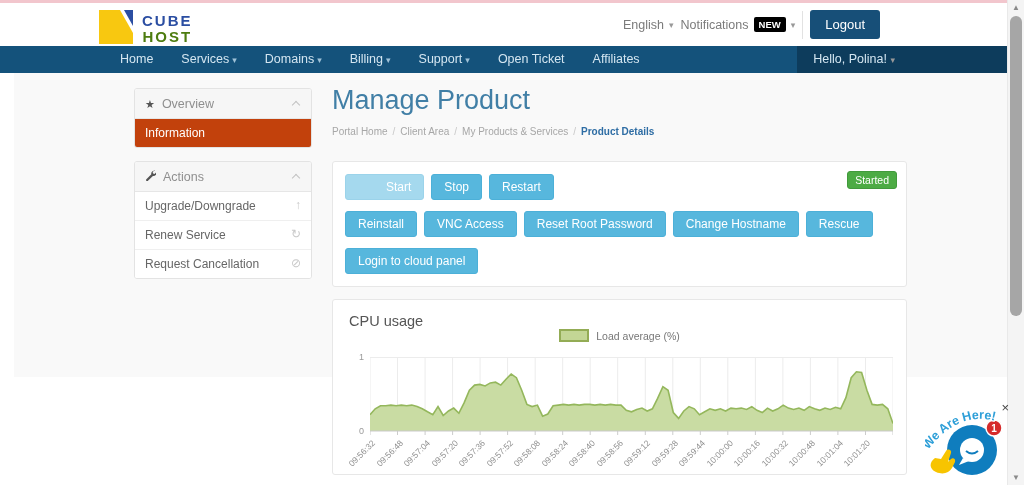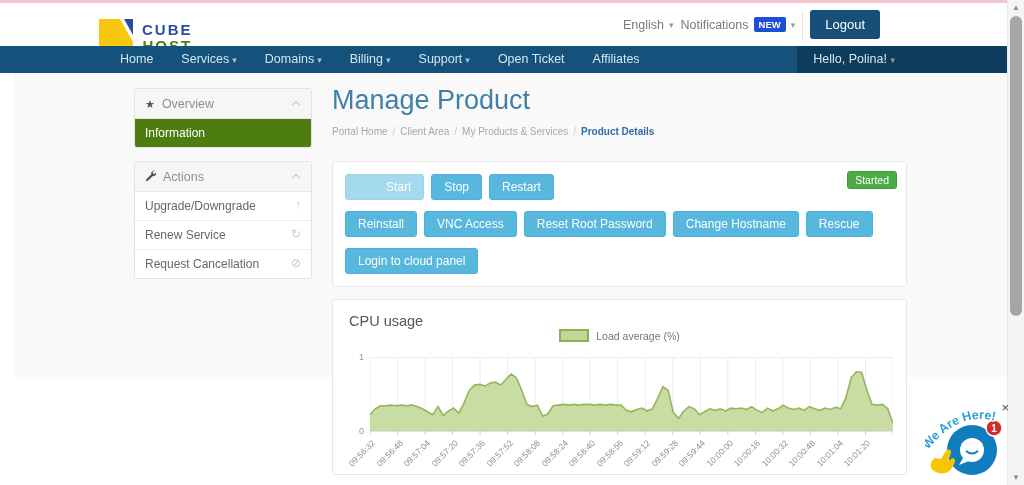--- a/index.html
+++ b/index.html
@@ -2,48 +2,48 @@
 <html><head>
 <meta charset="utf-8">
 <style>
   * { margin:0; padding:0; box-sizing:border-box; }
   html,body { width:1024px; height:485px; overflow:hidden; background:#fff;
     font-family:"Liberation Sans", sans-serif; }
   .topline { position:absolute; top:0; left:0; width:1024px; height:3px; background:#f2c6cd; }
 
   
   .header { position:absolute; top:3px; left:0; width:1007px; height:43px; background:#fff; }
-  .logo { position:absolute; left:98px; top:15px; display:flex; align-items:center; cursor:pointer; }
+  .logo { position:absolute; left:98px; top:6px; display:flex; align-items:center; cursor:pointer; }
   .logo-text { margin-left:8px; font-weight:bold; letter-spacing:2px; font-size:15px; line-height:16px; }
   .logo-line1 { color:#2b4ea2; }
   .logo-line2 { color:#4d7c0f;text-align:center; }
   .header-right { position:absolute; right:127px; top:0; height:43px; display:flex; align-items:center; gap:7px; }
   .hdr-item { color:#7b7b7b; font-size:12.5px; cursor:pointer; display:flex; align-items:center; gap:5px; }
   .caret { font-size:9px; color:#999; }
-  .new-badge { background:#1d4ed8; color:#fff; font-size:9.5px; padding:2px 5px; border-radius:2px; font-weight:bold; }
+  .new-badge { background:#000000; color:#fff; font-size:9.5px; padding:2px 5px; border-radius:2px; font-weight:bold; }
   .hdr-divider { width:1px; height:28px; background:#e2e2e2; }
   .logout-btn { background:#174f78; color:#fff; font-size:13px; padding:7px 15px; border:none; border-radius:3px; cursor:pointer; }
 
   
   .navbar { position:absolute; top:46px; left:0; width:1007px; height:27px; background:#14527b; display:flex; }
   .nav-item { color:#d4e6f1; font-size:12.5px; line-height:27px; padding:0 14px; cursor:pointer; white-space:nowrap; }
   .nav-item .caret { color:#9fc2d8; margin-left:3px; }
   .nav-spacer { flex:1; }
   .nav-user { background:#0d3c5c; color:#d4e6f1; font-size:12.5px; line-height:27px; padding:0 112px 0 16px; cursor:pointer; white-space:nowrap; }
 
   
   .content { position:absolute; top:73px; left:14px; width:1007px; height:304px; background:#f9f9f9;text-decoration:underline; }
 
   
   .sidebar { position:absolute; left:120px; top:15px; width:178px; }
   .panel { background:#fff; border:1px solid #e3e3e3; border-radius:3px; margin-bottom:13px; overflow:hidden; }
   .panel-header { background:#f6f6f6; height:30px; line-height:30px; padding:0 10px; color:#8f8f8f; font-size:12.5px; border-bottom:1px solid #e6e6e6; cursor:pointer; position:relative; }
   .panel-header .p-icon { color:#555; margin-right:7px; font-size:11px; }
   .chev { position:absolute; right:12px; top:13px; width:6px; height:6px; border-left:1.5px solid #c2c2c2; border-top:1.5px solid #c2c2c2; transform:rotate(45deg); }
-  .info-item { background:#4d7c0f; color:#fff; font-size:12px; padding:7px 10px; cursor:pointer; }
+  .info-item { background:#c2410c; color:#fff; font-size:12px; padding:7px 10px; cursor:pointer; }
   .action-item { background:#fff; color:#666; font-size:12px; padding:7px 10px; border-top:1px solid #efefef; cursor:pointer; position:relative; }
   .action-item:first-child { border-top:none; }
   .action-item .a-icon { position:absolute; right:10px; top:6px; color:#c9c9c9; font-size:12px; }
 
   
   .main { position:absolute; left:318px; top:12px; width:575px; }
   .page-title { color:#417fa6; font-size:27px; font-weight:400; margin-bottom:10px; }
   .breadcrumb { font-size:10px; color:#a7a7a7; }
   .breadcrumb .bc-link { color:#a7a7a7; cursor:pointer; }
   .breadcrumb .bc-sep { color:#c9c9c9; margin:0 5px; }

